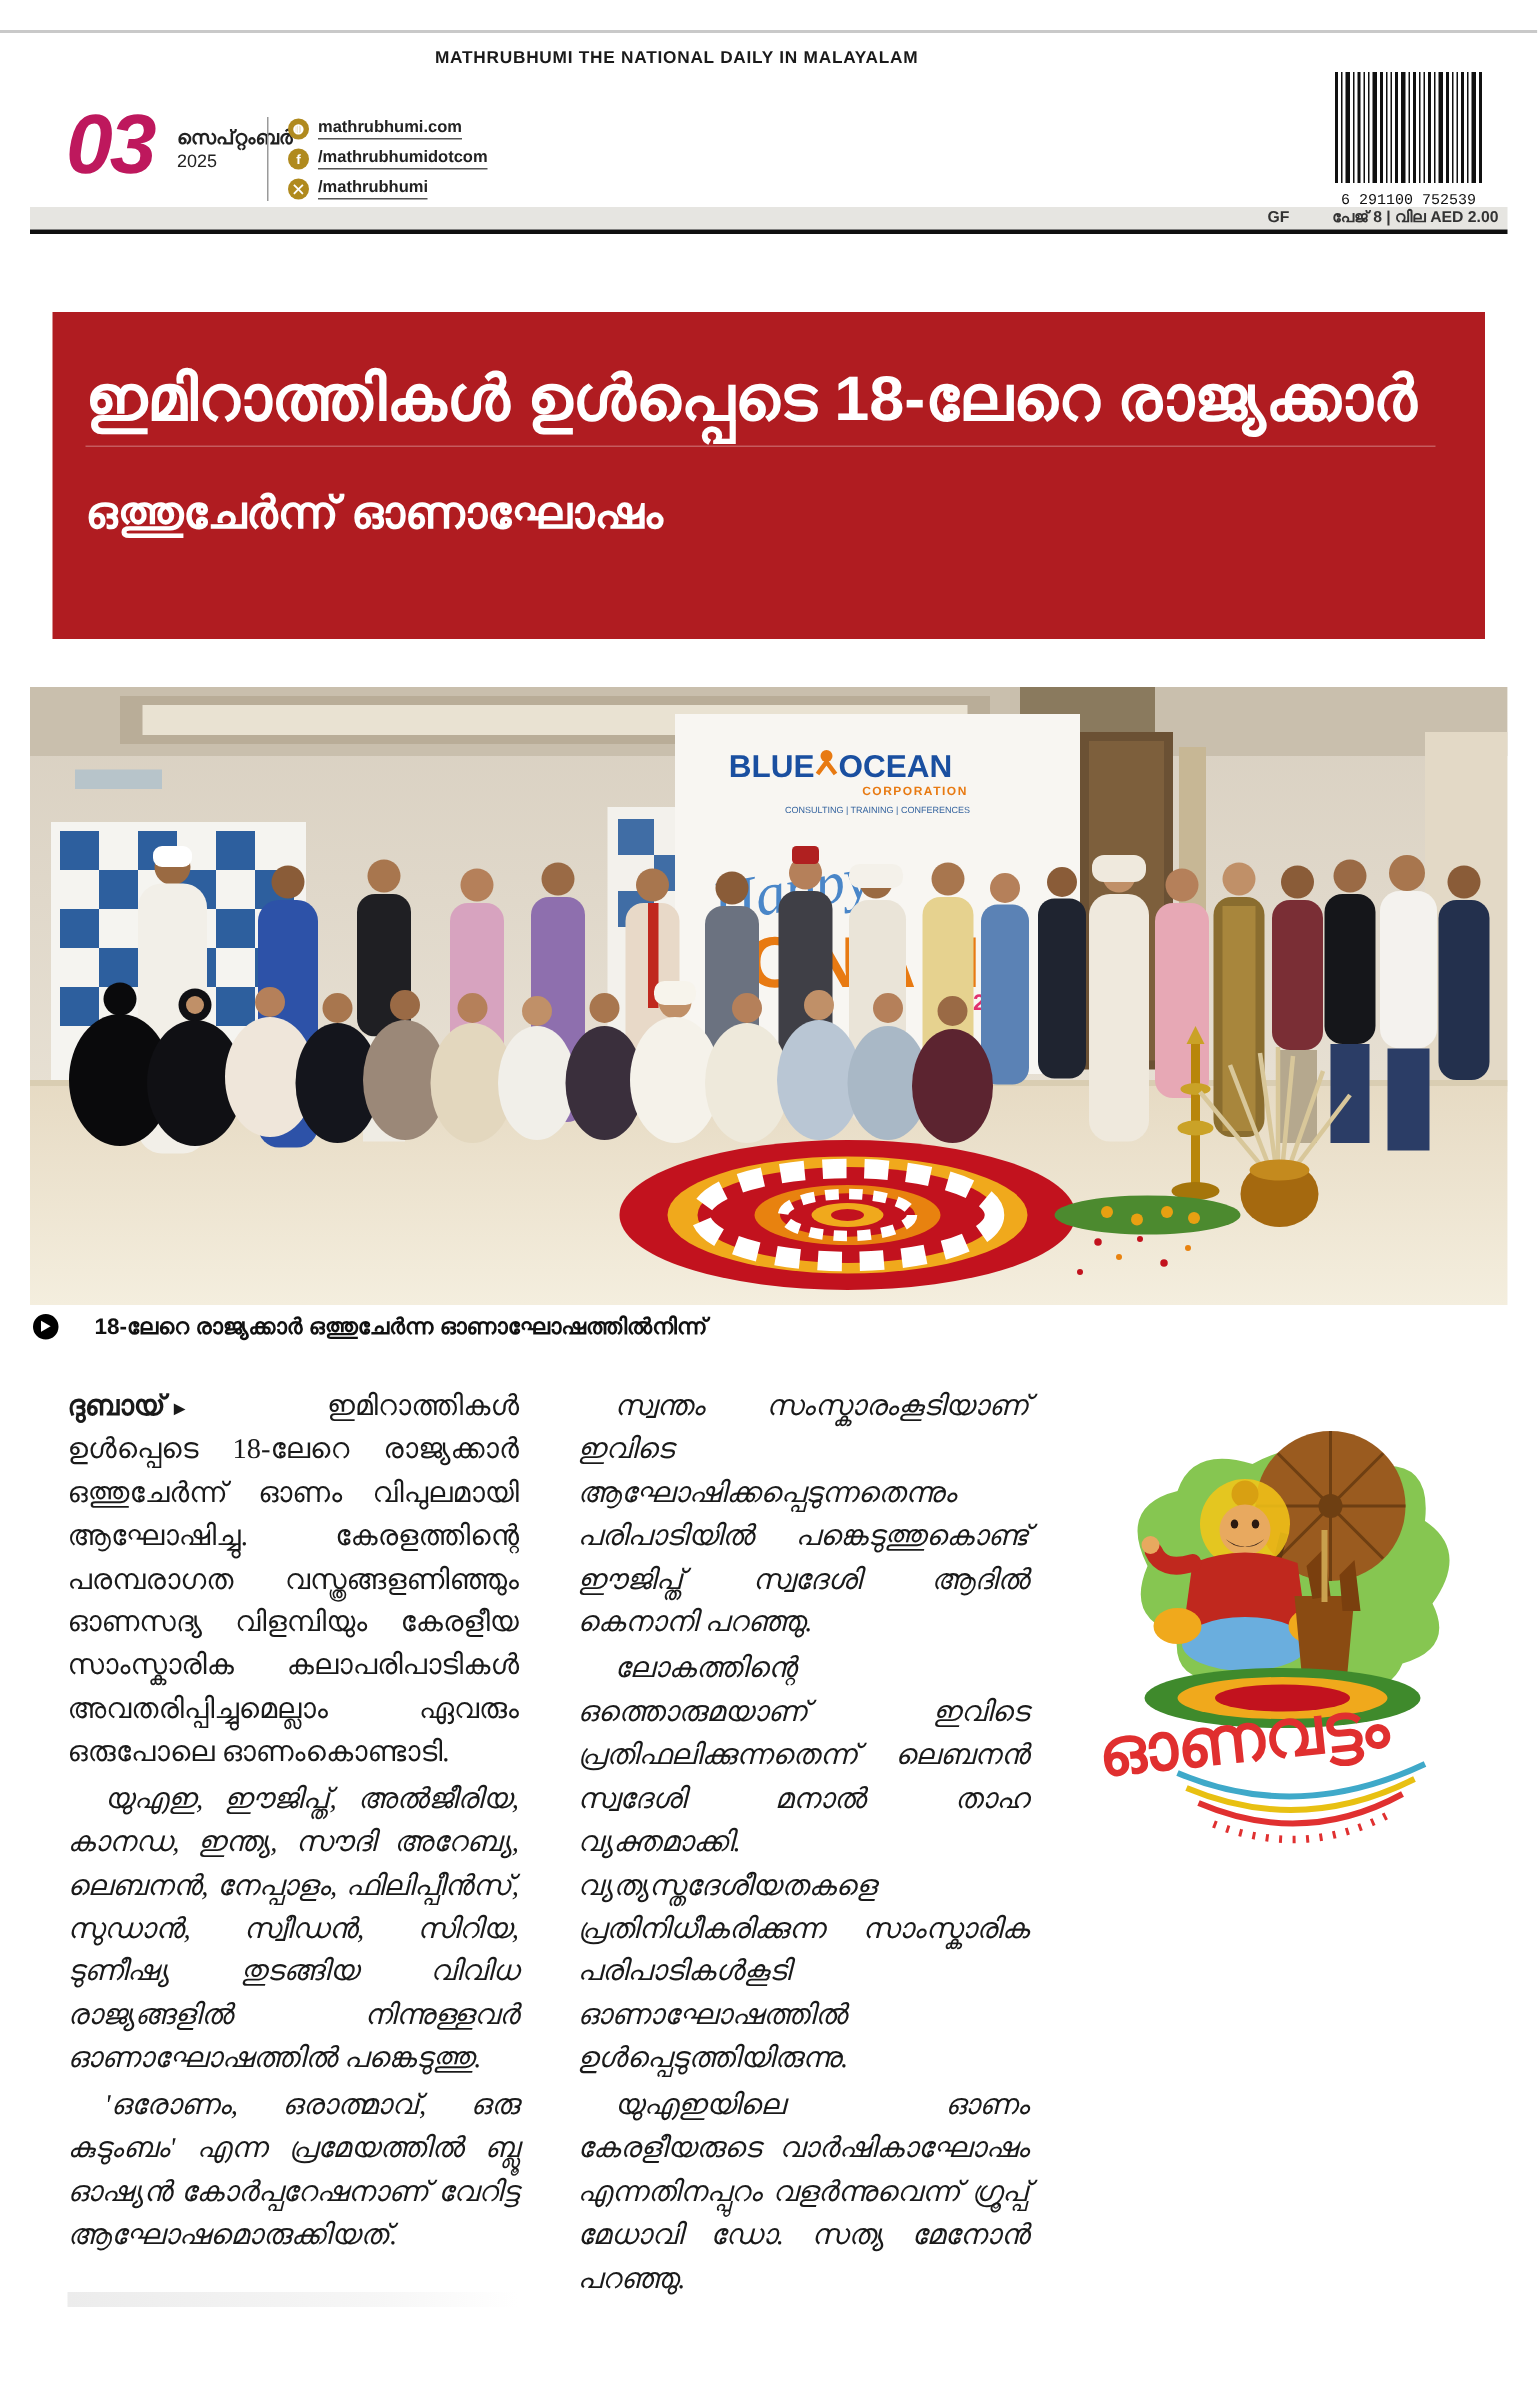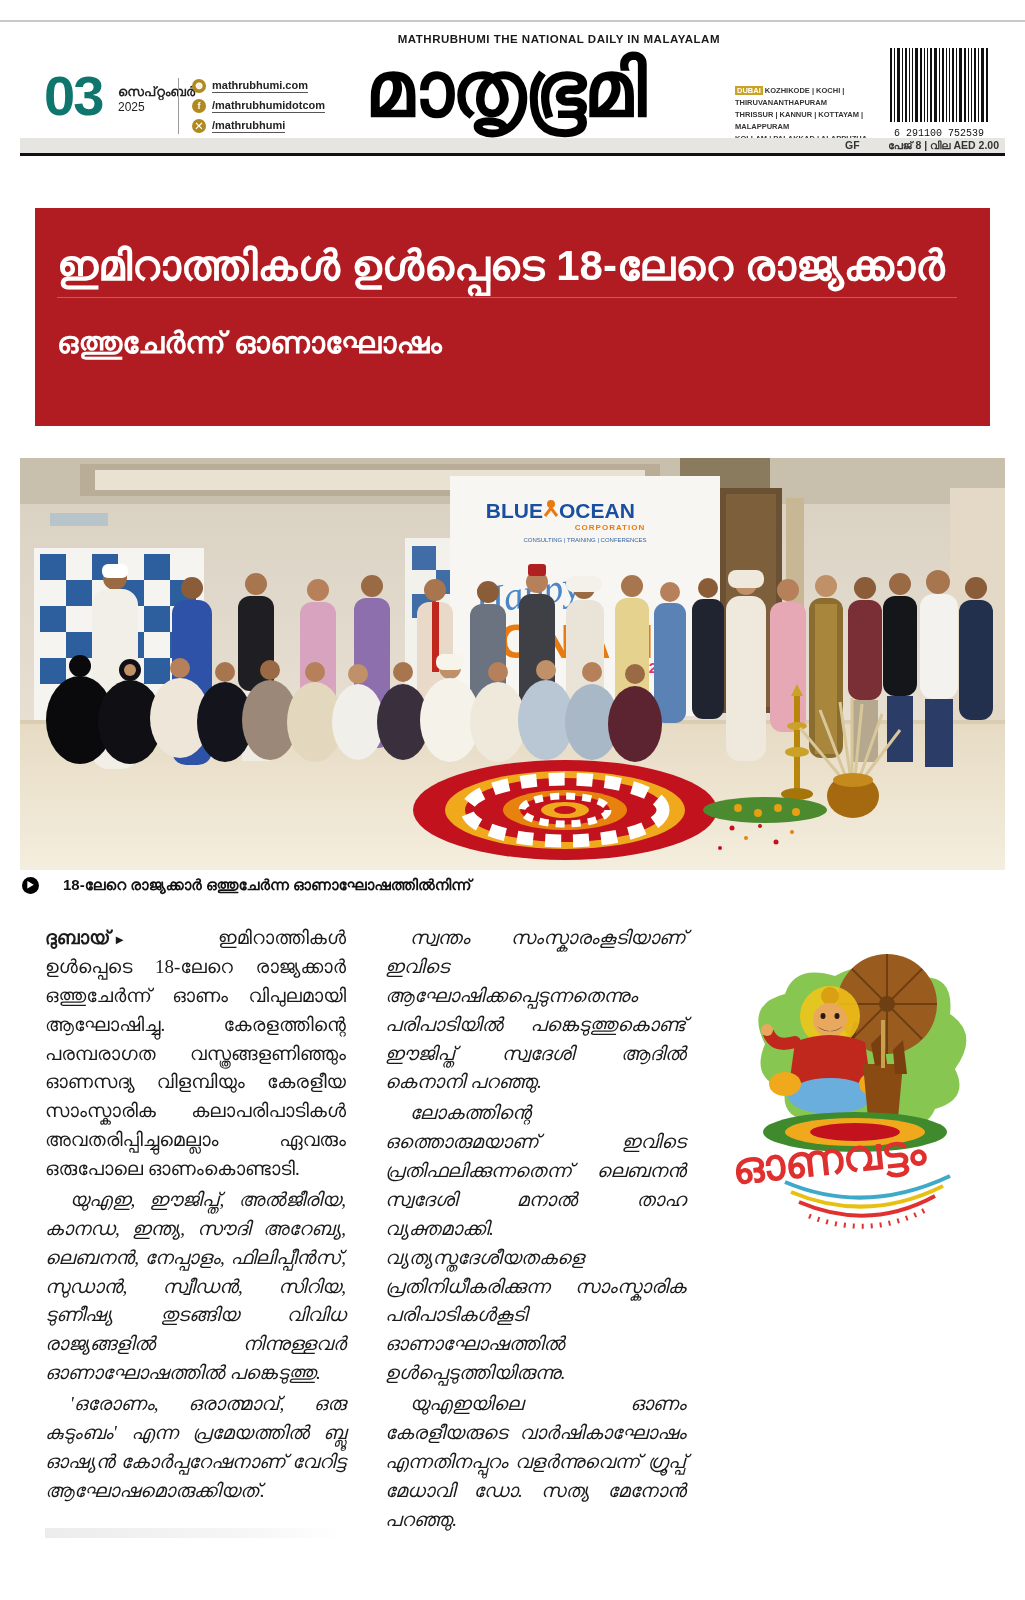--- a/index.html
+++ b/index.html
@@ -1,33 +1,33 @@
 <!DOCTYPE html>
 <html lang="ml"><head>
 <meta charset="utf-8">
 <style>
   html,body{margin:0;padding:0;background:#fff;}
   .page{position:relative;width:1025px;height:1600px;background:#fff;overflow:hidden;
         font-family:"Liberation Sans",sans-serif;color:#111;}
   
   .topline{position:absolute;top:20px;left:0;width:1025px;height:2px;background:#c9c9c9;}
   .date-day{position:absolute;left:44px;top:68px;font-size:56px;font-weight:bold;
-            color:#0f766e;letter-spacing:-2px;line-height:1;}
+            color:#be185d;letter-spacing:-2px;line-height:1;font-style:italic;}
   .date-col{position:absolute;left:118px;top:84px;line-height:1.25;}
   .date-month{font-size:13px;font-weight:bold;color:#222;}
   .date-year{font-size:12px;color:#222;}
   .vdivider{position:absolute;left:178px;top:78px;height:56px;width:1px;background:#9a9a9a;}
   .socials{position:absolute;left:192px;top:76px;}
   .social-row{display:flex;align-items:center;height:20px;}
   .social-ic{width:14px;height:14px;border-radius:50%;background:#b08a1e;color:#fff;
              display:inline-flex;align-items:center;justify-content:center;
              font-size:9px;font-weight:bold;margin-right:6px;flex:0 0 auto;}
   .social-label{font-size:11px;font-weight:bold;color:#222;border-bottom:1px solid #555;
                 padding-bottom:1px;}
-  .tagline{position:absolute;left:290px;top:33px;width:430px;text-align:right;
+  .tagline{position:absolute;left:290px;top:33px;width:430px;text-align:left;
            font-size:11.5px;font-weight:bold;letter-spacing:.5px;color:#1a1a1a;}
   .logo{position:absolute;left:285px;top:40px;width:440px;height:105px;text-align:center;
         font-size:78px;font-weight:bold;color:#000;line-height:100px;letter-spacing:-2px;
         font-family:"Liberation Serif",serif;white-space:nowrap;}
   .editions{position:absolute;left:735px;top:85px;width:165px;font-size:7.5px;
             line-height:12px;color:#333;font-weight:bold;}
   .ed-hl{background:#c9a227;color:#fff;padding:0 2px;}
   .barcode{position:absolute;left:888px;top:46px;width:102px;height:96px;background:#fff;}
   .barcode text{font-family:"Liberation Mono",monospace;font-size:10px;}
   .hstrip{position:absolute;left:20px;top:138px;width:985px;height:15px;background:#e6e5e1;
@@ -85,31 +85,21 @@
       <span class="social-ic">f</span>
       <span class="social-label">/mathrubhumidotcom</span>
     </div>
     <div class="social-row">
       <span class="social-ic">✕</span>
       <span class="social-label">/mathrubhumi</span>
     </div>
   </div>
 
   <div class="tagline">MATHRUBHUMI THE NATIONAL DAILY IN MALAYALAM</div>
-  <div class="logo" lang="ml">മാതൃഭൂമി</div>
-
-  <div class="editions">
-    <div>
-      <span class="ed-hl">DUBAI</span>
-      <span>KOZHIKODE | KOCHI | THIRUVANANTHAPURAM</span>
-    </div>
-    <div>THRISSUR | KANNUR | KOTTAYAM | MALAPPURAM</div>
-    <div>KOLLAM | PALAKKAD | ALAPPUZHA</div>
-    <div>MUMBAI | CHENNAI | BENGALURU</div>
-  </div>
+
 
   <svg class="barcode" viewBox="0 0 102 96">
     <g fill="#111">
       <rect x="2" y="2" width="2" height="74"></rect>
         <rect x="6" y="2" width="1" height="74"></rect>
       <rect x="9" y="2" width="3" height="74"></rect>
         <rect x="14" y="2" width="1" height="74"></rect>
       <rect x="17" y="2" width="2" height="74"></rect>
         <rect x="21" y="2" width="1" height="74"></rect>
       <rect x="24" y="2" width="1" height="74"></rect>

